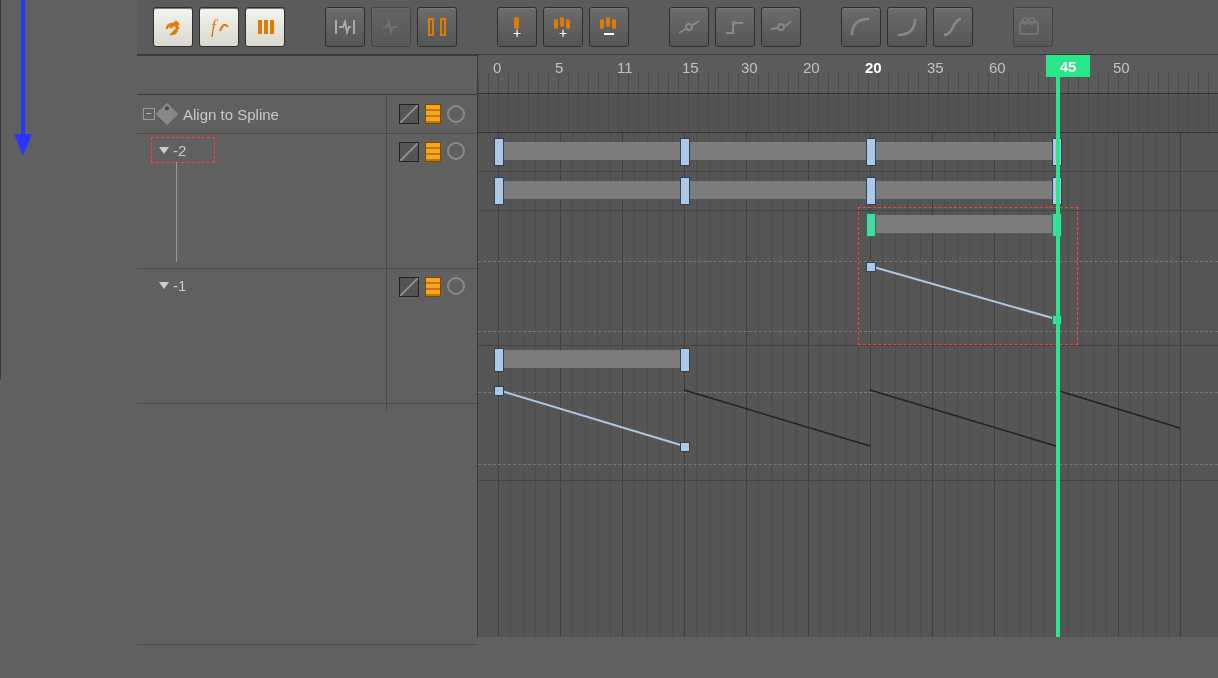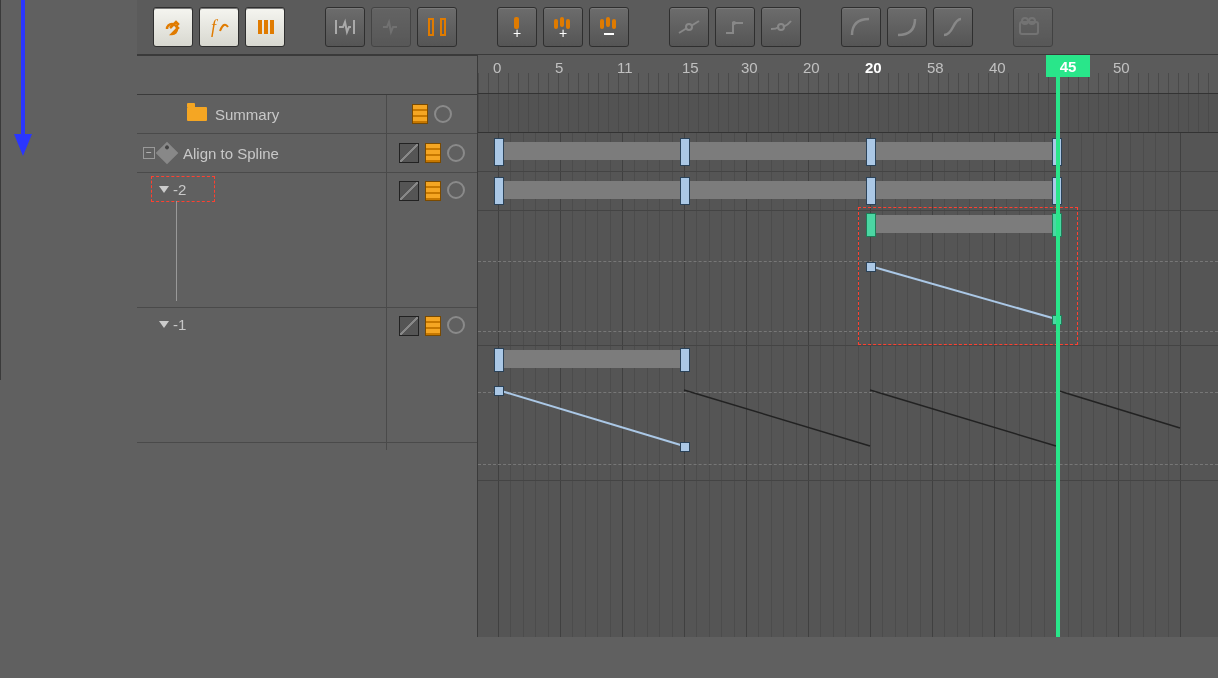--- a/index.html
+++ b/index.html
@@ -178,30 +178,20 @@
             </svg>
           </div>
       </div>
     </div>
 
     <div class="content">
       <div class="hier">
         <div class="hier-hdr-sep"></div>
         <div style="height:38px;border-bottom:1px solid #3a3a3a"></div>
 
-        <div class="row">
-          <div class="tree" style="padding-left:50px">
-            <span class="folder"></span>
-            <span>Summary</span>
-          </div>
-          <div class="trk">
-            <span class="trkfilm"></span>
-            <span class="trkdot"></span>
-          </div>
-        </div>
 
         <div class="row">
           <div class="tree" style="padding-left:6px">
             <span class="expand">−</span>
             <span class="tag"></span>
             <span>Align to Spline</span>
           </div>
           <div class="trk">
             <span class="trkslash"></span>
             <span class="trkfilm"></span>
@@ -241,22 +231,22 @@
       <div class="timeline">
         <div class="ruler">
           <div class="frameband"></div>
         <div class="lbl" style="left: 15px;">0</div>
             <div class="lbl" style="left: 77px;">5</div>
             <div class="lbl" style="left: 139px;">11</div>
             <div class="lbl" style="left: 204px;">15</div>
             <div class="lbl" style="left: 263px;">30</div>
             <div class="lbl" style="left: 325px;">20</div>
             <div class="lbl" style="left: 387px; color: rgb(255, 255, 255); font-weight: 600;">20</div>
-            <div class="lbl" style="left: 449px;">58</div>
-            <div class="lbl" style="left: 511px;">40</div>
+            <div class="lbl" style="left: 449px;">35</div>
+            <div class="lbl" style="left: 511px;">60</div>
             <div class="lbl" style="left: 573px; color: rgb(255, 255, 255); font-weight: 600;">45</div>
             <div class="lbl" style="left: 635px;">50</div>
           </div>
         <div style="height:38px;border-bottom:1px solid #333;position:relative;background:#535353">
           <div class="frameband" style="top:0;height:38px"></div>
         </div>
         <div class="trackarea" style="height:520px">
         <div class="grid-v maj" style="left: 20px;"></div>
             <div class="grid-v" style="left: 32.4px;"></div>
             <div class="grid-v" style="left: 44.8px;"></div>

